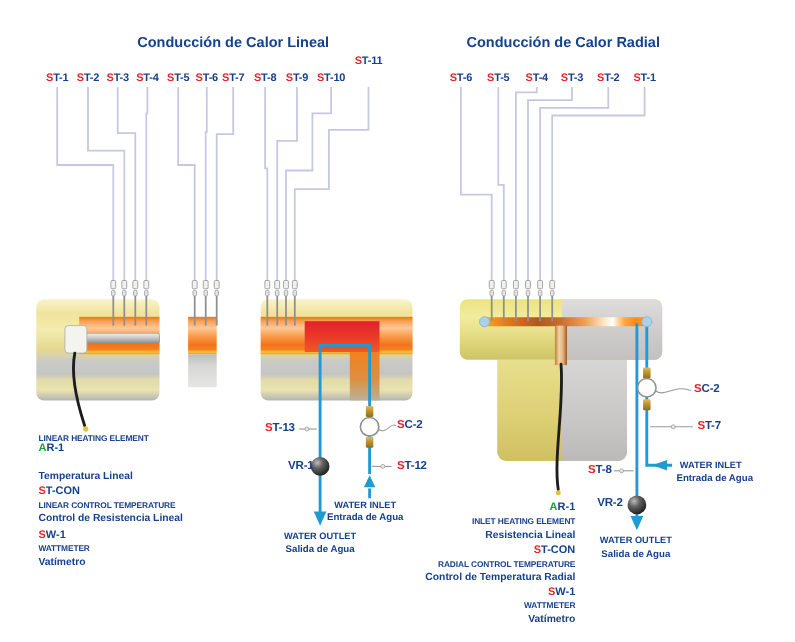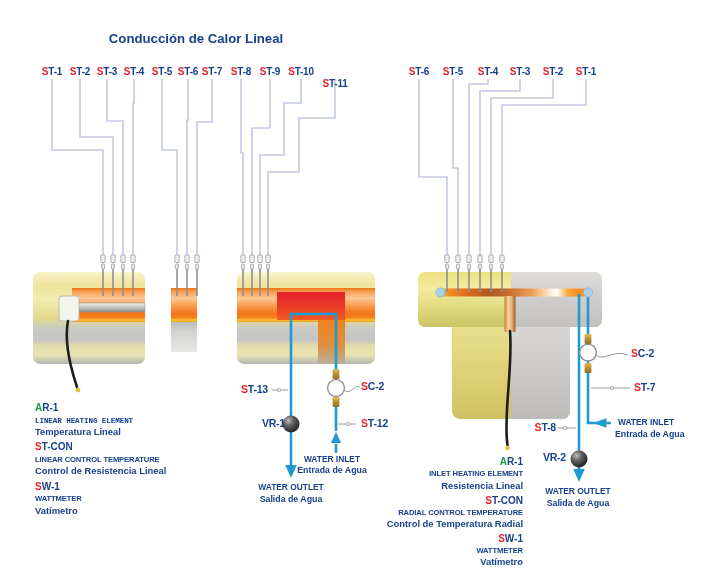--- a/index.html
+++ b/index.html
@@ -273,21 +273,22 @@
           <rect x="489.4" y="264" width="3.2" height="5" rx="1" fill="#e4e4e2" stroke="#9a9a9a" stroke-width="0.7"></rect>
         </g>
         <g>
           <line x1="502" y1="269" x2="502" y2="292" stroke="#8f8f8f" stroke-width="1.6"></line>
           <rect x="499.8" y="255" width="4.4" height="7.5" rx="1" fill="#f0f0ee" stroke="#9a9a9a" stroke-width="0.8"></rect>
           <rect x="500.4" y="264" width="3.2" height="5" rx="1" fill="#e4e4e2" stroke="#9a9a9a" stroke-width="0.7"></rect>
         </g>
       </g>
 </svg>
 
-<div class="lbl title-es center" style="left:196px;top:32px">Conducción de Calor Lineal</div>
+<div class="lbl title-es center" style="left:212px;top:32px">Conducción de Calor Lineal</div>
+<div class="lbl title-es center" style="left:512px;top:32px">Conducción de Calor Radial</div>
 
 <div class="lbl ann acc" style="right:455px;top:384px"><span style="color:#e8232b">S</span>T-13</div>
 <div class="lbl ann" style="right:438px;top:418px">VR-1</div>
 <div class="lbl ann acc" style="left:361px;top:381px"><span style="color:#e8232b">S</span>C-2</div>
 <div class="lbl ann acc" style="left:361px;top:418px"><span style="color:#e8232b">S</span>T-12</div>
 <div class="lbl water-en center" style="left:332px;top:455px">WATER INLET</div>
 <div class="lbl water-es center" style="left:332px;top:466px">Entrada de Agua</div>
 <div class="lbl water-en center" style="left:291px;top:483px">WATER OUTLET</div>
 <div class="lbl water-es center" style="left:291px;top:495px">Salida de Agua</div>
 
@@ -304,29 +305,29 @@
       <div class="lbl sensor-label acc center" style="left: 52px; top: 66px;"><span style="color:#e8232b">S</span>T-1</div>
       <div class="lbl sensor-label acc center" style="left: 80px; top: 66px;"><span style="color:#e8232b">S</span>T-2</div>
       <div class="lbl sensor-label acc center" style="left: 107px; top: 66px;"><span style="color:#e8232b">S</span>T-3</div>
       <div class="lbl sensor-label acc center" style="left: 134px; top: 66px;"><span style="color:#e8232b">S</span>T-4</div>
       <div class="lbl sensor-label acc center" style="left: 162px; top: 66px;"><span style="color:#e8232b">S</span>T-5</div>
       <div class="lbl sensor-label acc center" style="left: 188px; top: 66px;"><span style="color:#e8232b">S</span>T-6</div>
       <div class="lbl sensor-label acc center" style="left: 212px; top: 66px;"><span style="color:#e8232b">S</span>T-7</div>
       <div class="lbl sensor-label acc center" style="left: 241px; top: 66px;"><span style="color:#e8232b">S</span>T-8</div>
       <div class="lbl sensor-label acc center" style="left: 270px; top: 66px;"><span style="color:#e8232b">S</span>T-9</div>
       <div class="lbl sensor-label acc center" style="left: 301px; top: 66px;"><span style="color:#e8232b">S</span>T-10</div>
-      <div class="lbl sensor-label acc center" style="left: 335px; top: 78px; text-align: right;"><span style="color:#e8232b">S</span>T-11</div>
+      <div class="lbl sensor-label acc center" style="left: 335px; top: 50px; text-align: right;"><span style="color:#e8232b">S</span>T-11</div>
       <div class="lbl sensor-label acc center" style="left: 419px; top: 66px;"><span style="color:#e8232b">S</span>T-6</div>
       <div class="lbl sensor-label acc center" style="left: 453px; top: 66px;"><span style="color:#e8232b">S</span>T-5</div>
       <div class="lbl sensor-label acc center" style="left: 488px; top: 66px;"><span style="color:#e8232b">S</span>T-4</div>
       <div class="lbl sensor-label acc center" style="left: 520px; top: 66px;"><span style="color:#e8232b">S</span>T-3</div>
       <div class="lbl sensor-label acc center" style="left: 553px; top: 66px;"><span style="color:#e8232b">S</span>T-2</div>
       <div class="lbl sensor-label acc center" style="left: 586px; top: 66px;"><span style="color:#e8232b">S</span>T-1</div>
       <div class="lbl leg-code acc" style="left: 35px; top: 402px;"><span style="color:#17a338">A</span>R-1</div>
-      <div class="lbl leg-en" style="left: 35px; top: 417px; font-family: Liberation Mono, monospace;">LINEAR HEATING ELEMENT</div>
+      <div class="lbl leg-en" style="left: 35px; top: 395px;">LINEAR HEATING ELEMENT</div>
       <div class="lbl leg-es" style="left: 35px; top: 427px;">Temperatura Lineal</div>
       <div class="lbl leg-code acc" style="left: 35px; top: 441px;"><span style="color:#e8232b">S</span>T-CON</div>
       <div class="lbl leg-en" style="left: 35px; top: 456px;">LINEAR CONTROL TEMPERATURE</div>
       <div class="lbl leg-es" style="left: 35px; top: 466px;">Control de Resistencia Lineal</div>
       <div class="lbl leg-code acc" style="left: 35px; top: 481px;"><span style="color:#e8232b">S</span>W-1</div>
       <div class="lbl leg-en" style="left: 35px; top: 495px;">WATTMETER</div>
       <div class="lbl leg-es" style="left: 35px; top: 506px;">Vatímetro</div>
       <div class="lbl leg-code acc" style="right: 200px; top: 456px;"><span style="color:#17a338">A</span>R-1</div>
       <div class="lbl leg-en" style="right: 200px; top: 470px;">INLET HEATING ELEMENT</div>
       <div class="lbl leg-es" style="right: 200px; top: 481px;">Resistencia Lineal</div>

